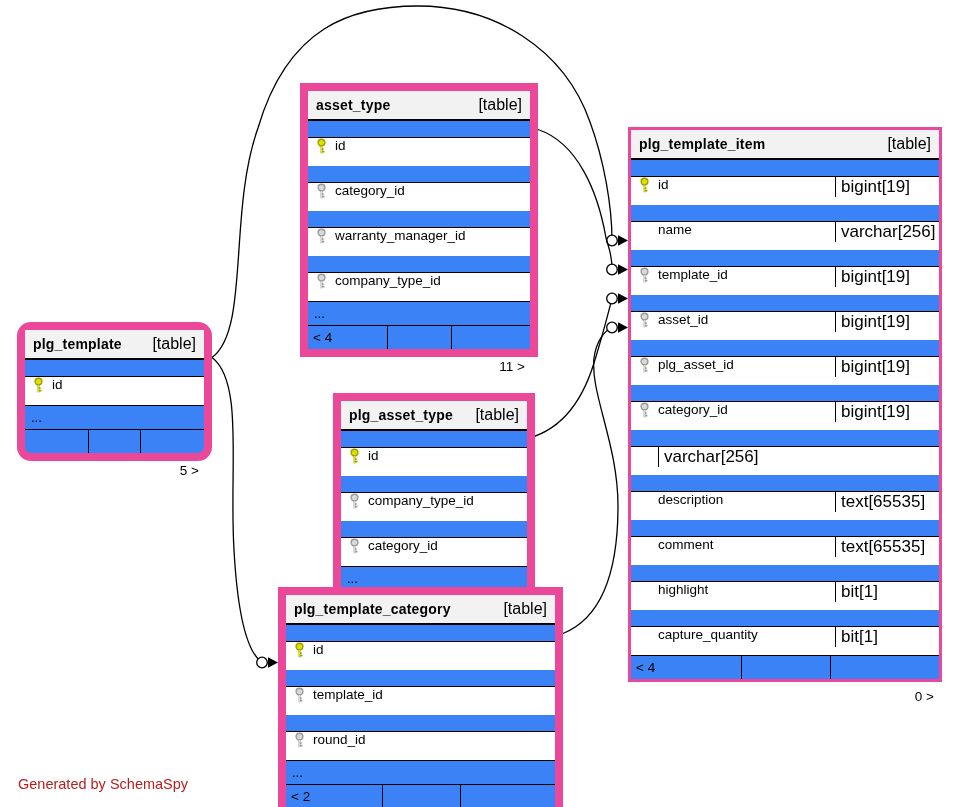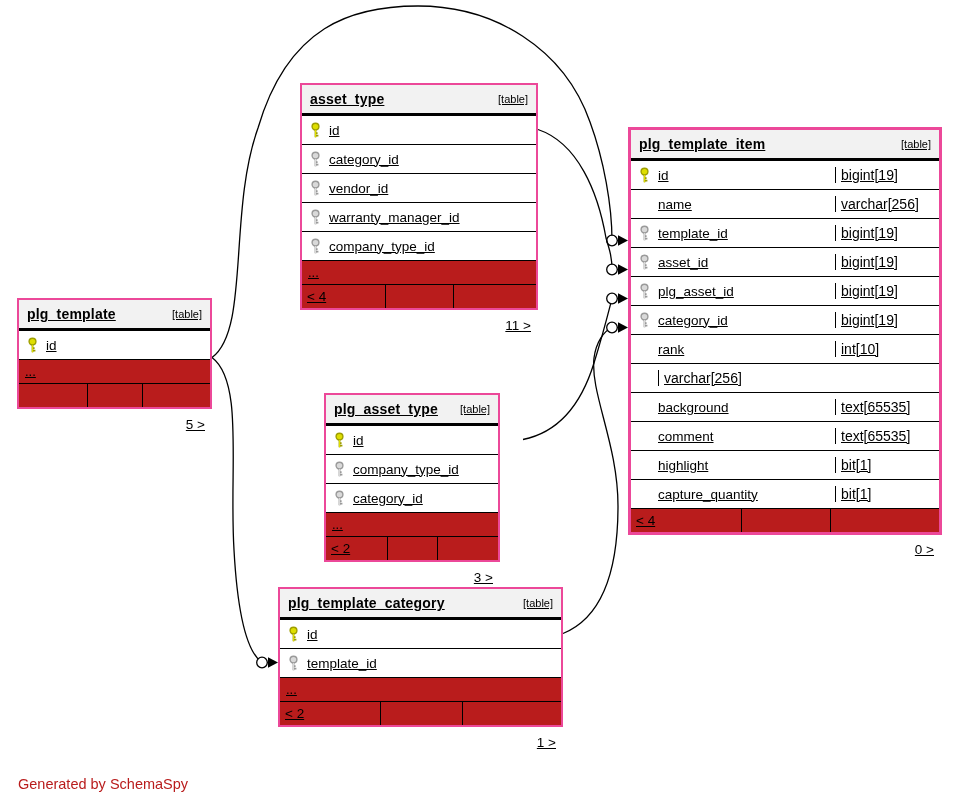--- a/index.html
+++ b/index.html
@@ -1,31 +1,31 @@
 <!DOCTYPE html>
 <html><head>
 <meta charset="utf-8">
 <style>
   html,body{margin:0;padding:0;background:#fff;}
   #canvas{position:relative;width:960px;height:807px;background:#ffffff;overflow:hidden;
           font-family:"Liberation Sans",sans-serif;}
   #rel-lines{position:absolute;left:0;top:0;z-index:1;}
-  .tbl{position:absolute;background:#b91c1c;border:2px solid #ec4899;box-sizing:border-box;z-index:2;text-decoration:underline;}
+  .tbl{position:absolute;background:#3b82f6;border:8px solid #ec4899;box-sizing:border-box;z-index:2;}
   .tbl.emph{border-width:3px;}
   .hdr{height:30px;background:#f2f2f2;border-bottom:2px solid #000;display:flex;
        justify-content:space-between;align-items:center;padding:0 8px;box-sizing:border-box;}
   .hdr .tname{font-weight:bold;font-size:14px;letter-spacing:.2px;}
-  .hdr .ttag{font-size:11px;font-weight:normal;}
-  .row{height:29px;display:flex;align-items:center;border-top:1px solid #000;box-sizing:border-box;
-       font-size:13.5px;background:#fff;}
+  .hdr .ttag{font-size:16px;font-weight:normal;}
+  .row{height:29px;display:flex;align-items:flex-start;border-top:1px solid #000;box-sizing:border-box;
+       font-size:13.5px;background:#fff;margin-top:16px;}
   .row:first-of-type{border-top:none;}
   .keycell{width:27px;display:flex;align-items:center;justify-content:center;flex:none;}
   .colname{flex:1;display:flex;align-items:center;}
   .coltype{width:104px;flex:none;border-left:1px solid #000;display:flex;align-items:center;
-           padding-left:5px;box-sizing:border-box;font-size:14px;}
+           padding-left:5px;box-sizing:border-box;font-size:17px;}
   .dots{height:24px;border-top:1px solid #000;display:flex;align-items:center;
         padding-left:6px;box-sizing:border-box;font-size:13px;}
   .foot{height:24px;border-top:1px solid #000;display:flex;box-sizing:border-box;font-size:13.5px;}
   .fcell{display:flex;align-items:center;padding:0 5px;box-sizing:border-box;}
   .fcell.l{width:36%;border-right:1px solid #000;}
   .fcell.m{width:29%;border-right:1px solid #000;}
   .fcell.r{width:35%;flex:1;justify-content:flex-end;margin-top:40px;}
   .caption{position:absolute;left:18px;top:776px;font-size:14.5px;color:#b91c1c;z-index:2;}
 </style>
 </head>
@@ -48,21 +48,21 @@
       <path d="M 523 439.5 C 560 432 582 402 594 363 C 603 334 608 314 612 298.5" fill="none" stroke="#000000" stroke-width="1.3"></path>
       <path d="M 612 298.5 L 620 298.5" stroke="#000000" stroke-width="1.3"></path>
       <circle cx="612" cy="298.5" r="5.3" fill="#ffffff" stroke="#000000" stroke-width="1.3"></circle>
       <polygon points="618,293.3 618,303.7 628,298.5" fill="#000000"></polygon>
       <path d="M 563 633.5 C 606 616 618 564 618 506 C 618 444 590 393 594 358 C 596 342 604 331 612 327.5" fill="none" stroke="#000000" stroke-width="1.3"></path>
       <path d="M 612 327.5 L 620 327.5" stroke="#000000" stroke-width="1.3"></path>
       <circle cx="612" cy="327.5" r="5.3" fill="#ffffff" stroke="#000000" stroke-width="1.3"></circle>
       <polygon points="618,322.3 618,332.7 628,327.5" fill="#000000"></polygon>
     </svg>
   <div id="tables">
-      <div class="tbl" style="left: 17px; top: 298px; width: 195px;">
+      <div class="tbl" style="left: 17px; top: 322px; width: 195px; border-radius: 14px;">
         <div class="hdr">
           <span class="tname">plg_template</span>
           <span class="ttag">[table]</span>
         </div>
         <div class="row">
           <span class="keycell">
             <svg width="13" height="17" viewBox="0 0 13 17">
               <circle cx="6.5" cy="4.6" r="3.4" fill="#dede00" stroke="#9e9e00" stroke-width="1.4"></circle>
               <path d="M6.5 8 L6.5 15.3 M6.5 13.6 L9.4 13.6 M6.5 11.2 L8.6 11.2" stroke="#9e9e00" stroke-width="1.8" fill="none"></path>
               <path d="M6.5 8 L6.5 15.3" stroke="#dede00" stroke-width="1" fill="none"></path>
@@ -103,50 +103,40 @@
           <span class="colname">category_id</span>
         </div>
         <div class="row">
           <span class="keycell">
             <svg width="13" height="17" viewBox="0 0 13 17">
               <circle cx="6.5" cy="4.6" r="3.4" fill="#d9d9d9" stroke="#9a9a9a" stroke-width="1.4"></circle>
               <path d="M6.5 8 L6.5 15.3 M6.5 13.6 L9.4 13.6 M6.5 11.2 L8.6 11.2" stroke="#9a9a9a" stroke-width="1.8" fill="none"></path>
               <path d="M6.5 8 L6.5 15.3" stroke="#d9d9d9" stroke-width="1" fill="none"></path>
             </svg>
           </span>
-          <span class="colname">vendor_id</span>
-        </div>
-        <div class="row">
-          <span class="keycell">
-            <svg width="13" height="17" viewBox="0 0 13 17">
-              <circle cx="6.5" cy="4.6" r="3.4" fill="#d9d9d9" stroke="#9a9a9a" stroke-width="1.4"></circle>
-              <path d="M6.5 8 L6.5 15.3 M6.5 13.6 L9.4 13.6 M6.5 11.2 L8.6 11.2" stroke="#9a9a9a" stroke-width="1.8" fill="none"></path>
-              <path d="M6.5 8 L6.5 15.3" stroke="#d9d9d9" stroke-width="1" fill="none"></path>
-            </svg>
-          </span>
           <span class="colname">warranty_manager_id</span>
         </div>
         <div class="row">
           <span class="keycell">
             <svg width="13" height="17" viewBox="0 0 13 17">
               <circle cx="6.5" cy="4.6" r="3.4" fill="#d9d9d9" stroke="#9a9a9a" stroke-width="1.4"></circle>
               <path d="M6.5 8 L6.5 15.3 M6.5 13.6 L9.4 13.6 M6.5 11.2 L8.6 11.2" stroke="#9a9a9a" stroke-width="1.8" fill="none"></path>
               <path d="M6.5 8 L6.5 15.3" stroke="#d9d9d9" stroke-width="1" fill="none"></path>
             </svg>
           </span>
           <span class="colname">company_type_id</span>
         </div>
         <div class="dots">...</div>
         <div class="foot">
           <span class="fcell l">&lt; 4</span>
           <span class="fcell m"></span>
           <span class="fcell r">11 &gt;</span>
         </div>
       </div>
-      <div class="tbl" style="left: 324px; top: 393px; width: 176px;">
+      <div class="tbl" style="left: 333px; top: 393px; width: 202px;">
         <div class="hdr">
           <span class="tname">plg_asset_type</span>
           <span class="ttag">[table]</span>
         </div>
         <div class="row">
           <span class="keycell">
             <svg width="13" height="17" viewBox="0 0 13 17">
               <circle cx="6.5" cy="4.6" r="3.4" fill="#dede00" stroke="#9e9e00" stroke-width="1.4"></circle>
               <path d="M6.5 8 L6.5 15.3 M6.5 13.6 L9.4 13.6 M6.5 11.2 L8.6 11.2" stroke="#9e9e00" stroke-width="1.8" fill="none"></path>
               <path d="M6.5 8 L6.5 15.3" stroke="#dede00" stroke-width="1" fill="none"></path>
@@ -198,20 +188,30 @@
         </div>
         <div class="row">
           <span class="keycell">
             <svg width="13" height="17" viewBox="0 0 13 17">
               <circle cx="6.5" cy="4.6" r="3.4" fill="#d9d9d9" stroke="#9a9a9a" stroke-width="1.4"></circle>
               <path d="M6.5 8 L6.5 15.3 M6.5 13.6 L9.4 13.6 M6.5 11.2 L8.6 11.2" stroke="#9a9a9a" stroke-width="1.8" fill="none"></path>
               <path d="M6.5 8 L6.5 15.3" stroke="#d9d9d9" stroke-width="1" fill="none"></path>
             </svg>
           </span>
           <span class="colname">template_id</span>
+        </div>
+        <div class="row">
+          <span class="keycell">
+            <svg width="13" height="17" viewBox="0 0 13 17">
+              <circle cx="6.5" cy="4.6" r="3.4" fill="#d9d9d9" stroke="#9a9a9a" stroke-width="1.4"></circle>
+              <path d="M6.5 8 L6.5 15.3 M6.5 13.6 L9.4 13.6 M6.5 11.2 L8.6 11.2" stroke="#9a9a9a" stroke-width="1.8" fill="none"></path>
+              <path d="M6.5 8 L6.5 15.3" stroke="#d9d9d9" stroke-width="1" fill="none"></path>
+            </svg>
+          </span>
+          <span class="colname">round_id</span>
         </div>
         <div class="dots">...</div>
         <div class="foot">
           <span class="fcell l">&lt; 2</span>
           <span class="fcell m"></span>
           <span class="fcell r">1 &gt;</span>
         </div>
       </div>
       <div class="tbl emph" style="left: 628px; top: 127px; width: 314px;">
         <div class="hdr">
@@ -273,30 +273,25 @@
               <circle cx="6.5" cy="4.6" r="3.4" fill="#d9d9d9" stroke="#9a9a9a" stroke-width="1.4"></circle>
               <path d="M6.5 8 L6.5 15.3 M6.5 13.6 L9.4 13.6 M6.5 11.2 L8.6 11.2" stroke="#9a9a9a" stroke-width="1.8" fill="none"></path>
               <path d="M6.5 8 L6.5 15.3" stroke="#d9d9d9" stroke-width="1" fill="none"></path>
             </svg>
           </span>
           <span class="colname">category_id</span>
           <span class="coltype">bigint[19]</span>
         </div>
         <div class="row">
           <span class="keycell"></span>
-          <span class="colname">rank</span>
-          <span class="coltype">int[10]</span>
-        </div>
-        <div class="row">
-          <span class="keycell"></span>
           <span class="coltype">varchar[256]</span>
         </div>
         <div class="row">
           <span class="keycell"></span>
-          <span class="colname">background</span>
+          <span class="colname">description</span>
           <span class="coltype">text[65535]</span>
         </div>
         <div class="row">
           <span class="keycell"></span>
           <span class="colname">comment</span>
           <span class="coltype">text[65535]</span>
         </div>
         <div class="row">
           <span class="keycell"></span>
           <span class="colname">highlight</span>

